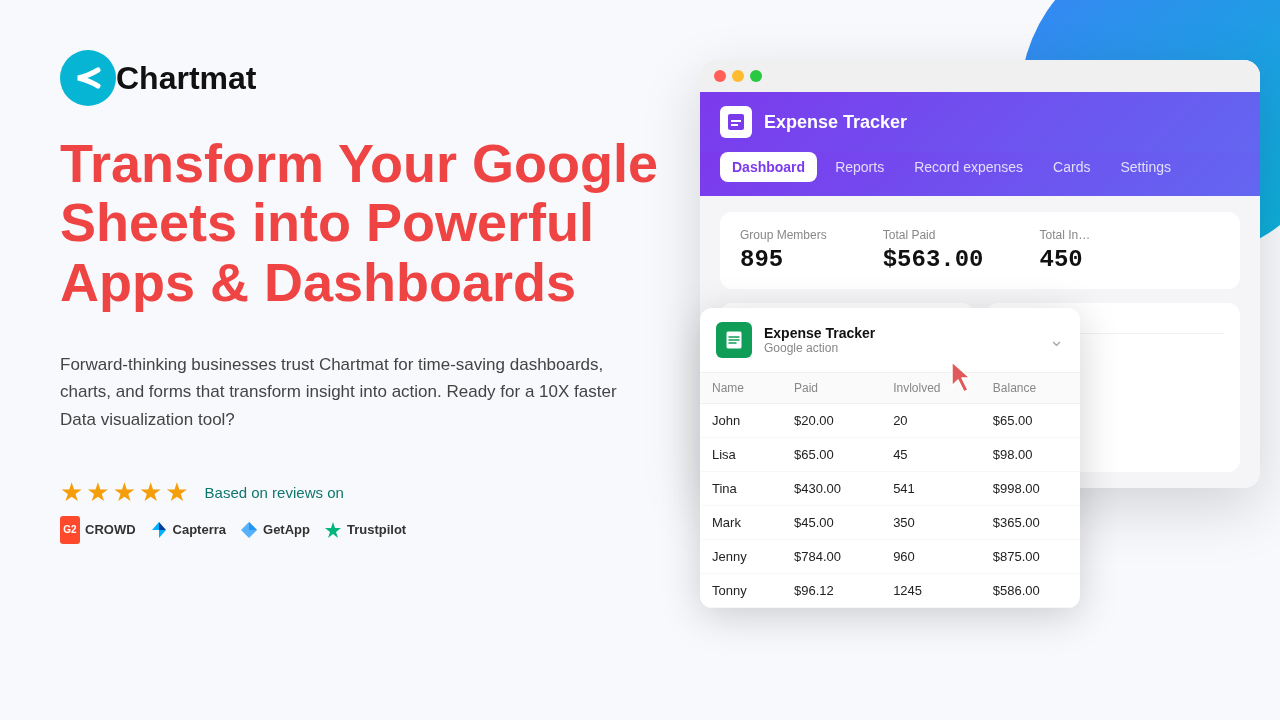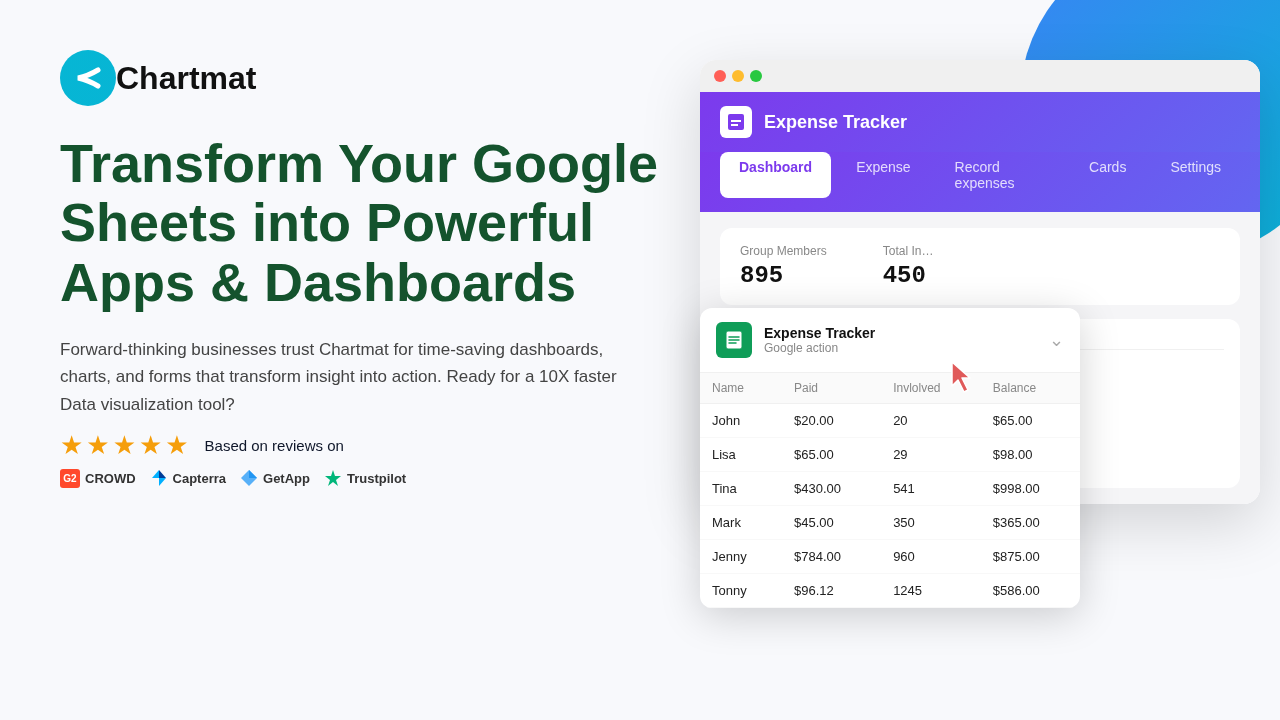--- a/index.html
+++ b/index.html
@@ -48,30 +48,30 @@
     .logo-text {
       font-size: 32px;
       font-weight: 700;
       color: #111;
     }
 
     .hero-title {
       font-size: 54px;
       font-weight: 900;
       line-height: 1.1;
-      color: #14532d;
-      margin-bottom: 24px;
+      color: #ef4444;
+      margin-bottom: 39px;
     }
 
     .hero-subtitle {
       font-size: 17px;
       color: #444;
       line-height: 1.6;
       max-width: 580px;
-      margin-bottom: 12px;
+      margin-bottom: 44px;
     }
 
     .reviews-row {
       display: flex;
       align-items: center;
       gap: 12px;
       flex-wrap: wrap;
     }
 
     .stars {
@@ -79,21 +79,21 @@
       gap: 3px;
     }
 
     .star {
       color: #f59e0b;
       font-size: 26px;
     }
 
     .based-on {
       font-size: 15px;
-      color: #0f172a;
+      color: #0f766e;
       margin-left: 4px;
     }
 
     .review-badges {
       display: flex;
       align-items: center;
       gap: 14px;
       margin-top: 8px;
     }
 
@@ -101,21 +101,21 @@
       display: flex;
       align-items: center;
       gap: 5px;
       font-size: 13px;
       font-weight: 600;
       color: #333;
     }
 
     .badge-icon {
       width: 20px;
-      height: 19px;
+      height: 28px;
       border-radius: 3px;
       display: flex;
       align-items: center;
       justify-content: center;
       font-size: 11px;
       font-weight: 900;
     }
 
     
     .right-panel {
@@ -178,21 +178,21 @@
     }
 
     .app-nav {
       background: linear-gradient(135deg, #7c3aed, #6366f1);
       padding: 0 20px 14px;
       display: flex;
       gap: 6px;
     }
 
     .nav-item {
-      padding: 7px 19px;
+      padding: 7px 12px;
       border-radius: 8px;
       font-size: 14px;
       font-weight: 500;
       color: rgba(255,255,255,0.8);
       cursor: pointer;
     }
 
     .nav-item.active {
       background: white;
       color: #7c3aed;
@@ -498,33 +498,37 @@
           <rect x="2" y="2" width="16" height="16" rx="2" fill="#7c3aed"></rect>
           <rect x="5" y="8" width="10" height="2" fill="white"></rect>
           <rect x="5" y="12" width="7" height="2" fill="white"></rect>
         </svg>
       </div>
       <span class="app-title">Expense Tracker</span>
     </div>
 
     <div class="app-nav">
       <div class="nav-item active">Dashboard</div>
-      <div class="nav-item">Expense</div>
+      <div class="nav-item">Reports</div>
       <div class="nav-item">Record expenses</div>
       <div class="nav-item">Cards</div>
       <div class="nav-item">Settings</div>
     </div>
 
     <div class="app-content">
 
       <div class="summary-card">
         <div class="summary-stats">
           <div class="stat-item">
             <div class="stat-label">Group Members</div>
             <div class="stat-value">895</div>
+          </div>
+          <div class="stat-item">
+            <div class="stat-label">Total Paid</div>
+            <div class="stat-value">$563.00</div>
           </div>
           <div class="stat-item">
             <div class="stat-label">Total In…</div>
             <div class="stat-value">450</div>
           </div>
         </div>
       </div>
 
       <div class="overview-row">
 
@@ -610,21 +614,21 @@
       <tbody>
         <tr>
           <td>John</td>
           <td>$20.00</td>
           <td>20</td>
           <td>$65.00</td>
         </tr>
         <tr>
           <td>Lisa</td>
           <td>$65.00</td>
-          <td>29</td>
+          <td>45</td>
           <td>$98.00</td>
         </tr>
         <tr>
           <td>Tina</td>
           <td>$430.00</td>
           <td>541</td>
           <td>$998.00</td>
         </tr>
         <tr>
           <td>Mark</td>

